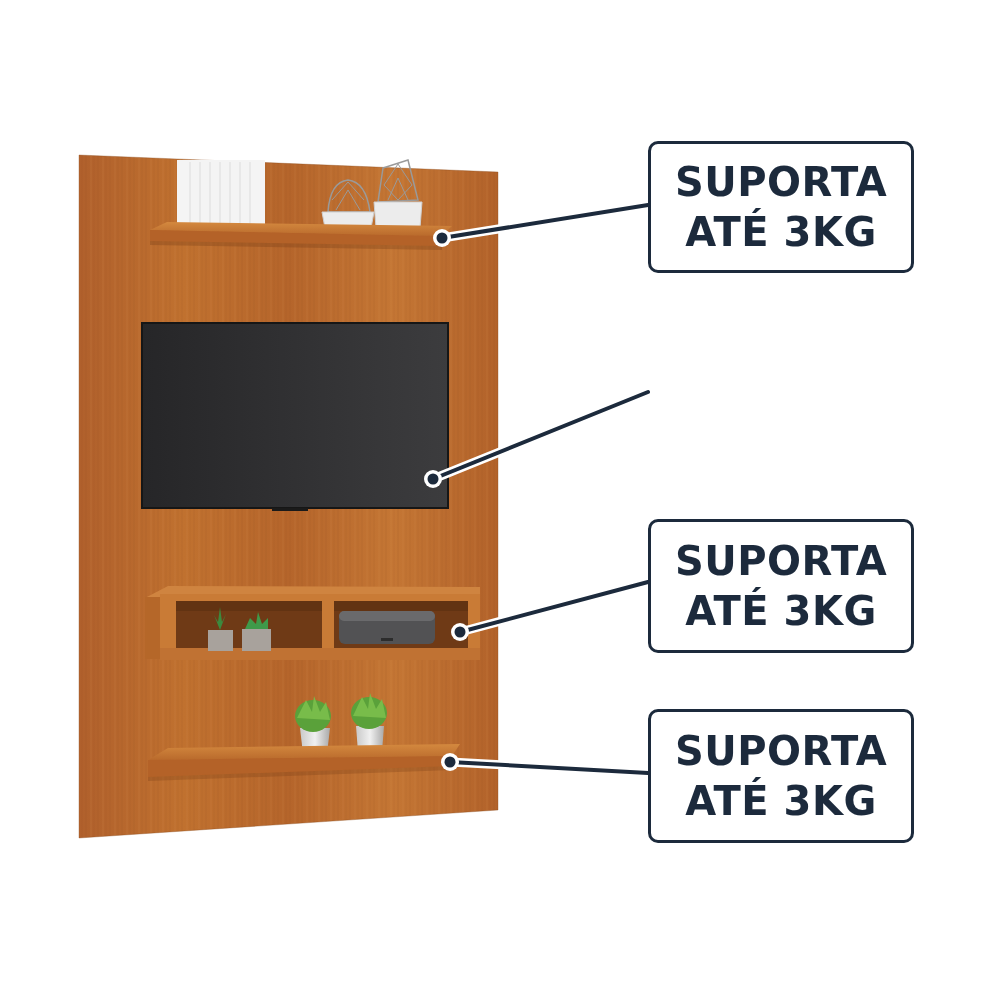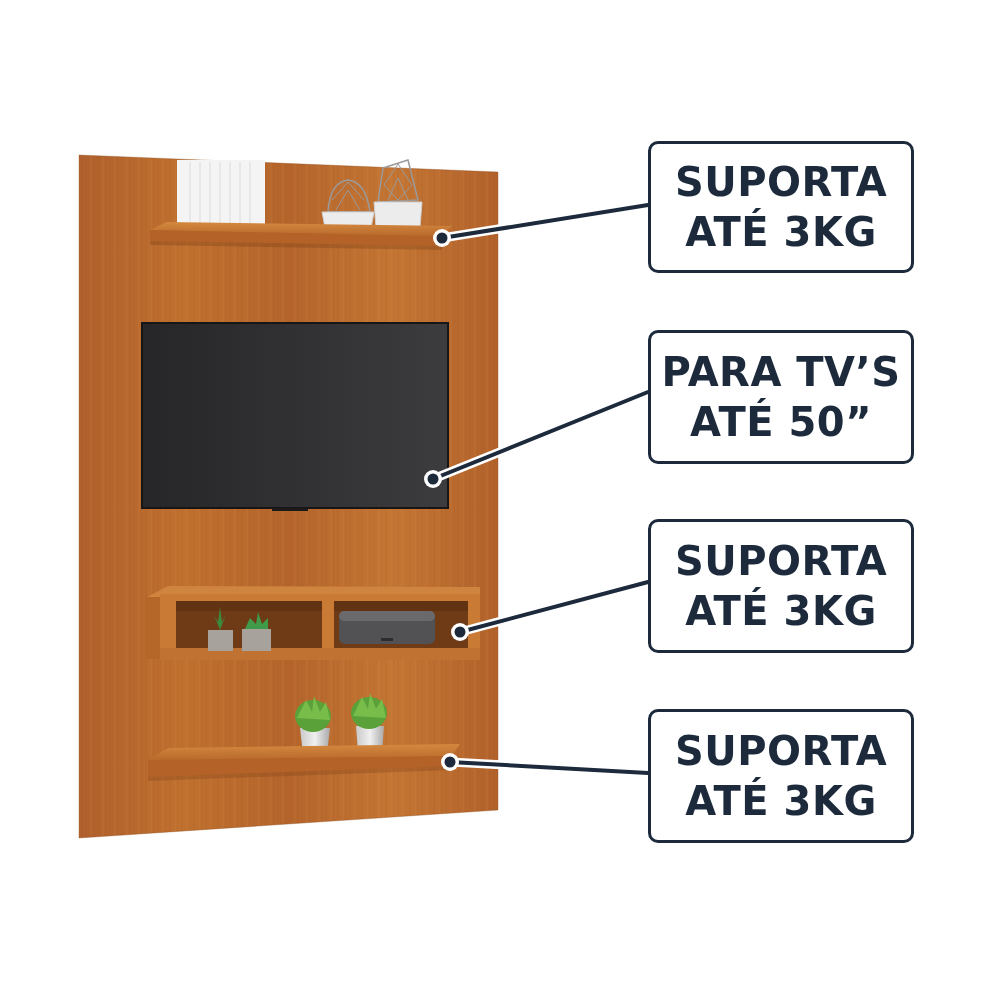--- a/index.html
+++ b/index.html
@@ -173,24 +173,20 @@
         <circle cx="450" cy="762" r="5.5" fill="#1c2a3c"></circle>
       </g>
     </g>
   </svg>
 
   <div class="callout-box" style="top:141px; height:132px;">
     <div class="callout-line1">SUPORTA</div>
     <div class="callout-line2">ATÉ 3KG</div>
   </div>
 
-  <div class="callout-box" style="top:330px; height:134px;">
-    <div class="callout-line1">PARA TV’S</div>
-    <div class="callout-line2">ATÉ 50”</div>
-  </div>
 
   <div class="callout-box" style="top:519px; height:134px;">
     <div class="callout-line1">SUPORTA</div>
     <div class="callout-line2">ATÉ 3KG</div>
   </div>
 
   <div class="callout-box" style="top:709px; height:134px;">
     <div class="callout-line1">SUPORTA</div>
     <div class="callout-line2">ATÉ 3KG</div>
   </div>

